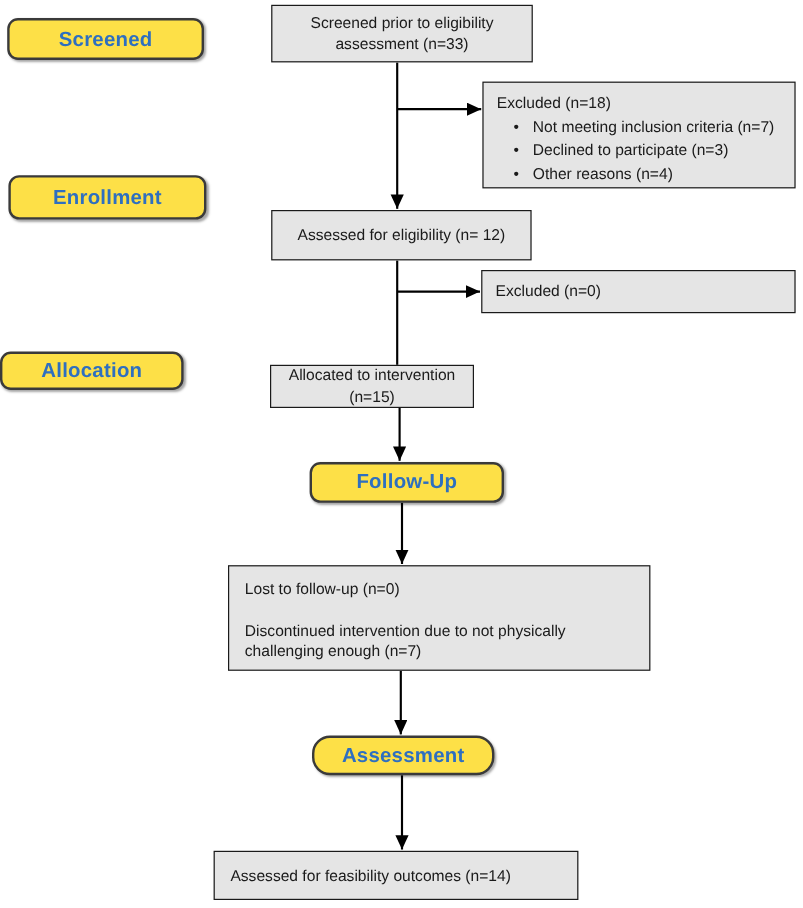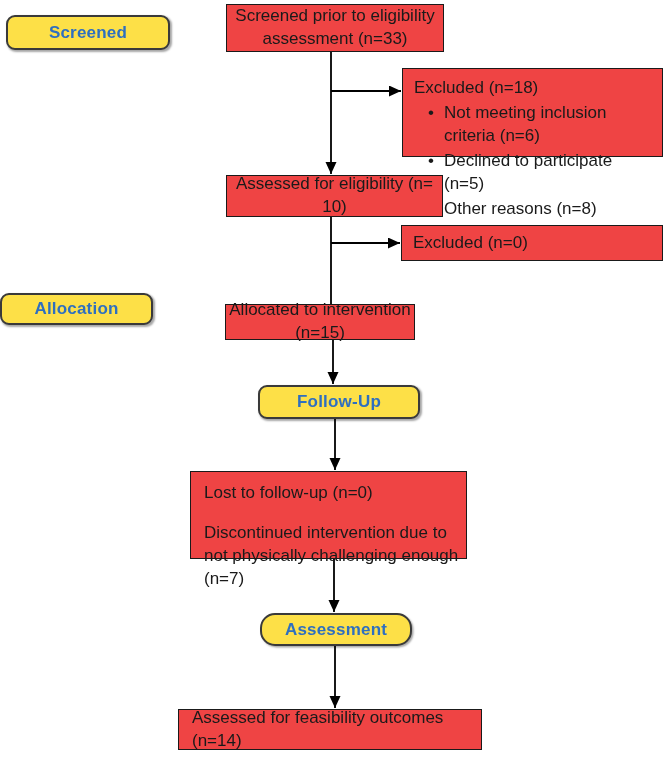--- a/index.html
+++ b/index.html
@@ -19,25 +19,25 @@
     position: absolute;
     left: 0;
     top: 0;
     width: 669px;
     height: 757px;
     pointer-events: none;
   }
   
   .pbox {
     position: absolute;
-    background: #ef4444;
+    background: #e5e5e5;
     border: 1.5px solid #1a1a1a;
     box-sizing: border-box;
     color: #1a1a1a;
-    font-size: 17px;
+    font-size: 13px;
     line-height: 1.35;
   }
   .pbox.center {
     display: flex;
     align-items: center;
     justify-content: center;
     text-align: center;
   }
   .pbox.leftmid {
     display: flex;
@@ -107,46 +107,47 @@
       <line x1="331" y1="243" x2="400" y2="243" marker-end="url(#ah)"></line>
       <line x1="333" y1="340" x2="333" y2="384" marker-end="url(#ah)"></line>
       <line x1="335" y1="419" x2="335" y2="470" marker-end="url(#ah)"></line>
       <line x1="334" y1="559" x2="334" y2="612" marker-end="url(#ah)"></line>
       <line x1="335" y1="646" x2="335" y2="708" marker-end="url(#ah)"></line>
     </g>
   </svg>
 
   <div class="stage" style="left:6px;  top:15px;  width:164px; height:35px;">Screened</div>
 
+  <div class="stage" style="left:7px;  top:146px; width:165px; height:37px;">Enrollment</div>
 
   <div class="stage" style="left:0; top:293px; width:153px; height:32px;">Allocation</div>
 
   <div class="stage" style="left:258px; top:385px; width:162px; height:34px;">Follow-Up</div>
 
   <div class="stage" style="left:260px; top:613px; width:152px; height:33px;border-radius:15px;">Assessment</div>
 
   <div class="pbox center" style="left:226px; top:4px; width:218px; height:48px;">
     <span class="wrapnarrow">Screened prior to eligibility assessment (n=33)</span>
   </div>
 
   <div class="pbox lefttop" style="left:402px; top:68px; width:261px; height:89px;">
     <div>Excluded (n=18)</div>
     <ul class="reason-list">
-      <li>Not meeting inclusion criteria (n=6)</li>
-      <li>Declined to participate (n=5)</li>
-      <li>Other reasons (n=8)</li>
+      <li>Not meeting inclusion criteria (n=7)</li>
+      <li>Declined to participate (n=3)</li>
+      <li>Other reasons (n=4)</li>
     </ul>
   </div>
 
-  <div class="pbox center" style="left:226px; top:175px; width:217px; height:42px;">Assessed for eligibility (n= 10)</div>
+  <div class="pbox center" style="left:226px; top:175px; width:217px; height:42px;">Assessed for eligibility (n= 12)</div>
 
   <div class="pbox leftmid" style="left:401px; top:225px; width:262px; height:36px;">Excluded (n=0)</div>
 
-  <div class="pbox center" style="left:225px; top:304px; width:190px; height:36px;">Allocated to intervention (n=15)</div>
+  <div class="pbox center" style="left:225px; top:304px; width:170px; height:36px;">Allocated to intervention (n=15)</div>
 
-  <div class="pbox lefttop" style="left:190px; top:471px; width:277px; height:88px; padding-left:13px; padding-top:10px;">
+  <div class="pbox lefttop" style="left:190px; top:471px; width:352px; height:88px; padding-left:13px; padding-top:10px;">
     <div>Lost to follow-up (n=0)</div>
     <div class="para-gap">Discontinued intervention due to not physically challenging enough (n=7)</div>
   </div>
 
   <div class="pbox leftmid" style="left:178px; top:709px; width:304px; height:41px; padding-left:13px;">Assessed for feasibility outcomes (n=14)</div>
 
 </div>
 
 </body></html>

